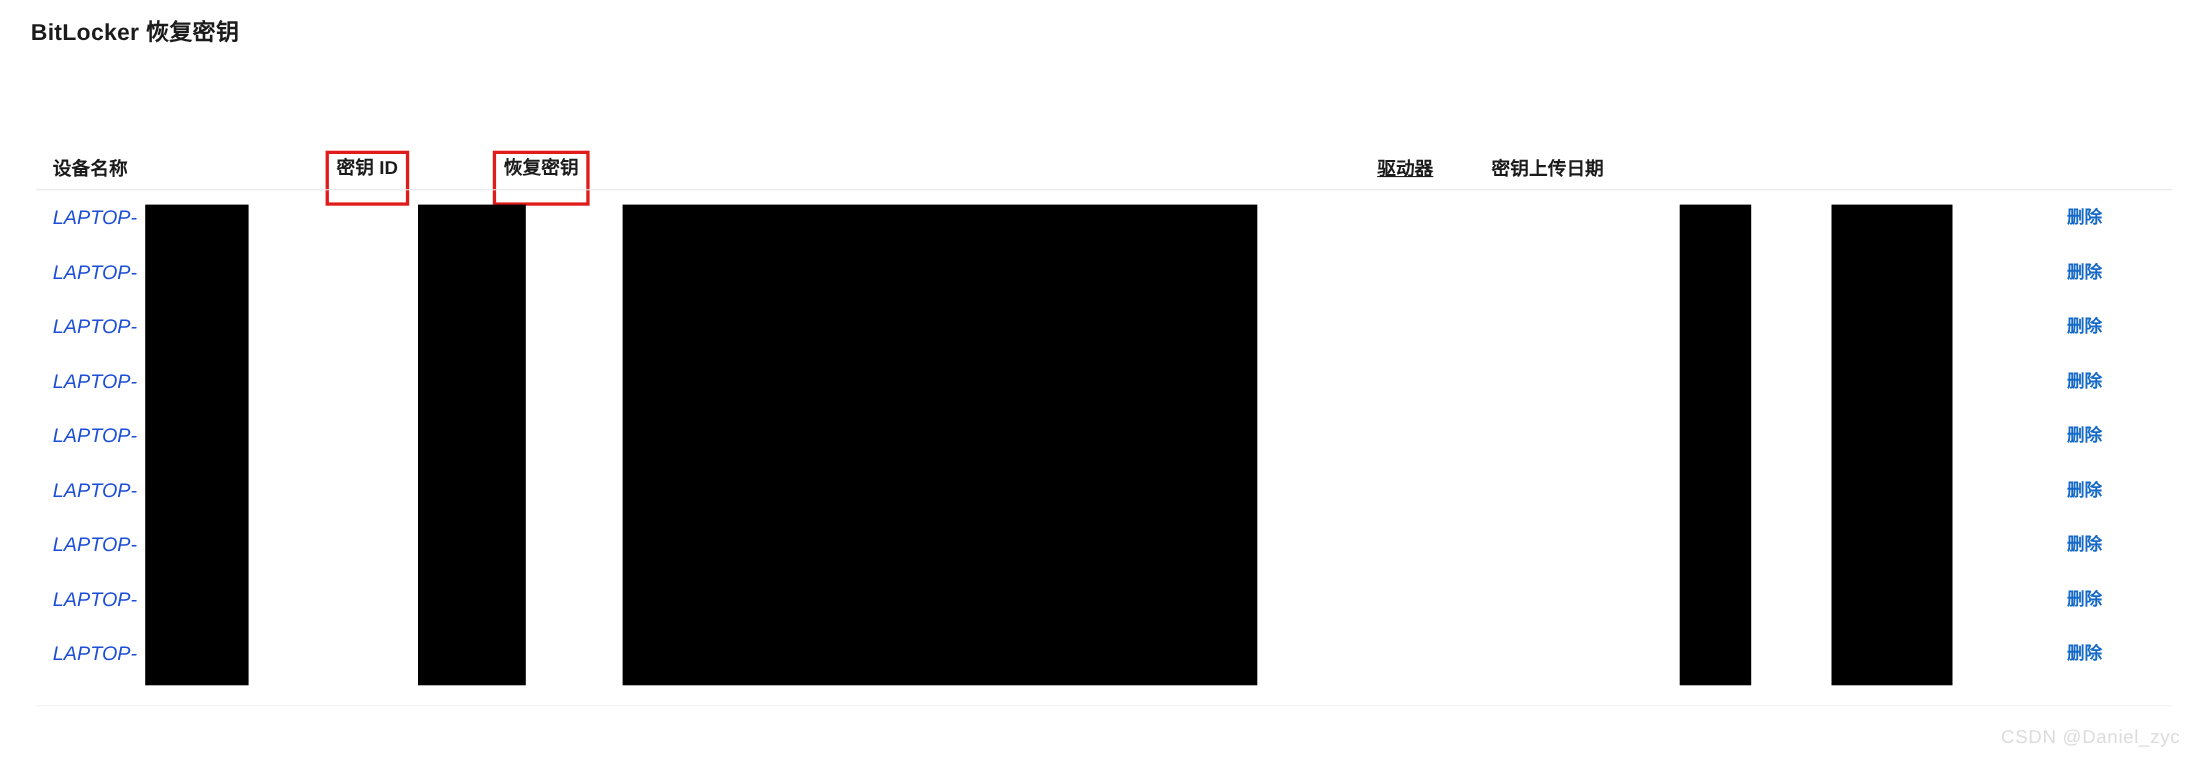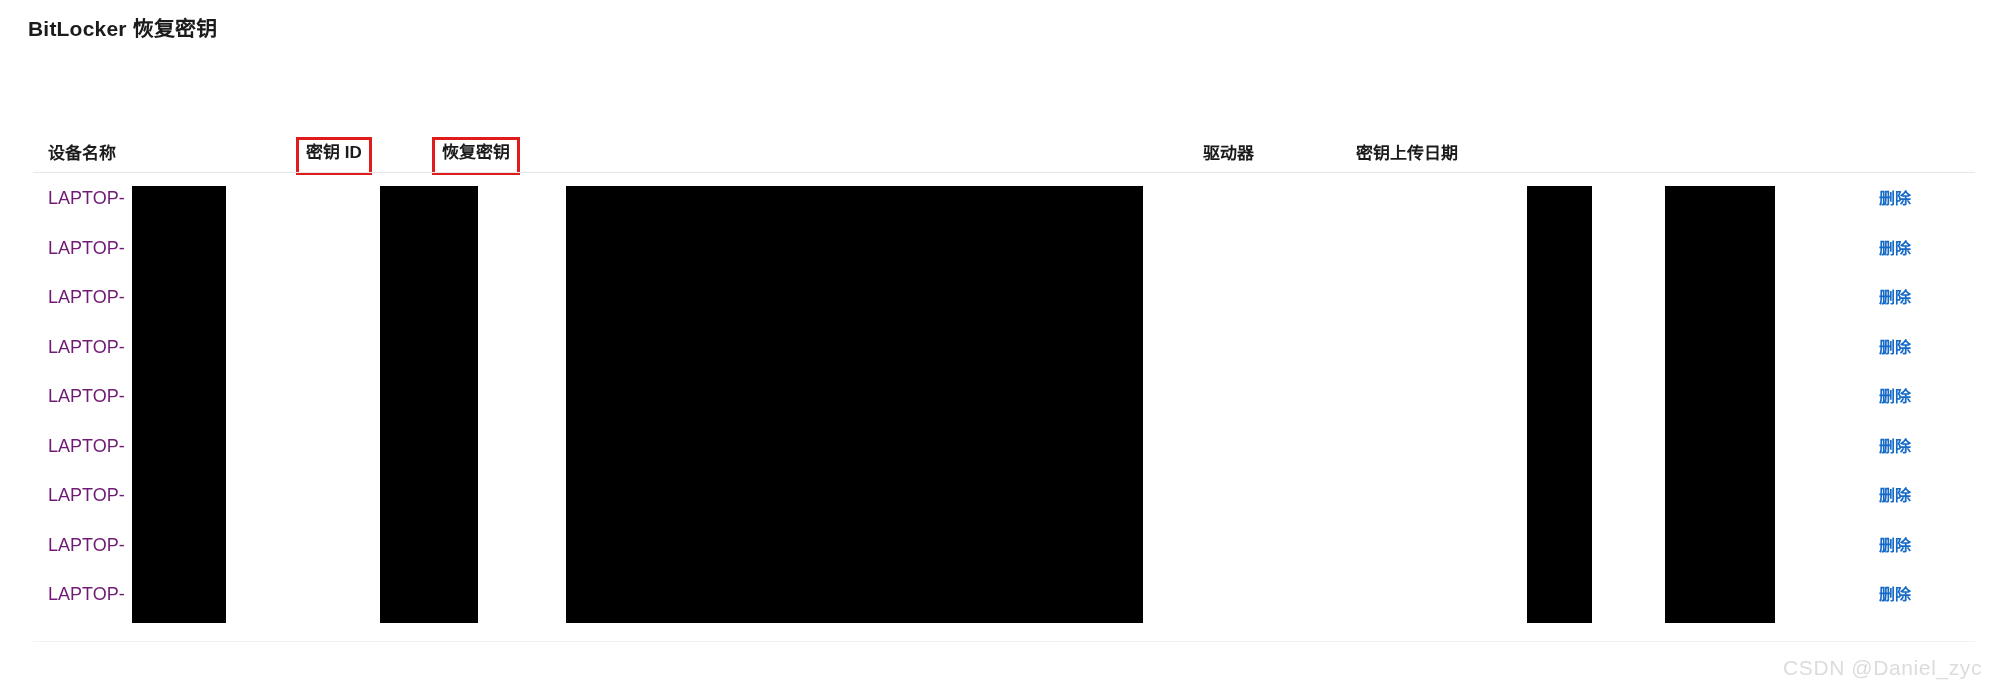--- a/index.html
+++ b/index.html
@@ -42,21 +42,21 @@
     position: absolute;
     font-size: 17px;
     font-weight: 700;
     color: #1b1b1b;
     white-space: nowrap;
     top: 143px;
     line-height: 22px;
   }
   .col-header.boxed {
     border: 3px solid #e01b1b;
-    padding: 2px 7px 8px 7px;
+    padding: 2px 7px 20px 7px;
     top: 137px;
     background: #ffffff;
   }
 
   #header-rule {
     position: absolute;
     left: 33px;
     top: 172px;
     width: 1942px;
     height: 1px;
@@ -77,23 +77,24 @@
     position: absolute;
     left: 0;
     width: 1996px;
     height: 49px;
   }
 
   .device-name {
     position: absolute;
     left: 48px;
     font-size: 18px;
-    color: #701a75;
+    color: #1d4ed8;
     white-space: nowrap;
     line-height: 49px;
+    font-style: italic;
   }
 
   .delete-link {
     position: absolute;
     left: 1879px;
     font-size: 16px;
     font-weight: 700;
     color: #1569c7;
     white-space: nowrap;
     line-height: 49px;
@@ -112,39 +113,39 @@
   #redaction-keyid     { left: 380px;  width: 98px;  }
   #redaction-recovery  { left: 566px;  width: 577px; }
   #redaction-drive     { left: 1527px; width: 65px;  }
   #redaction-date      { left: 1665px; width: 110px; }
 
   
   #watermark {
     position: absolute;
     right: 14px;
     bottom: 14px;
-    font-size: 21px;
+    font-size: 17px;
     color: #dcdcdc;
     letter-spacing: 0.6px;
     white-space: nowrap;
     user-select: none;
   }
 </style>
 </head>
 <body>
 
 <div id="page-title">BitLocker 恢复密钥</div>
 
 <div id="keys-table">
 
   <div id="header-row">
       <div class="col-header" style="left: 48px;">设备名称</div>
       <div class="col-header boxed" style="left: 296px;">密钥 ID</div>
-      <div class="col-header boxed" style="left: 432px;">恢复密钥</div>
-      <div class="col-header" style="left: 1203px;">驱动器</div>
+      <div class="col-header boxed" style="left: 448px;">恢复密钥</div>
+      <div class="col-header" style="left: 1252px; text-decoration: underline;">驱动器</div>
       <div class="col-header" style="left: 1356px;">密钥上传日期</div>
     </div>
 
   <div id="header-rule"></div>
 
   <div id="rows-container">
       <div class="table-row" style="top: 174px;">
         <div class="device-name">LAPTOP-</div>
         <a class="delete-link" href="#">删除</a>
       </div>

